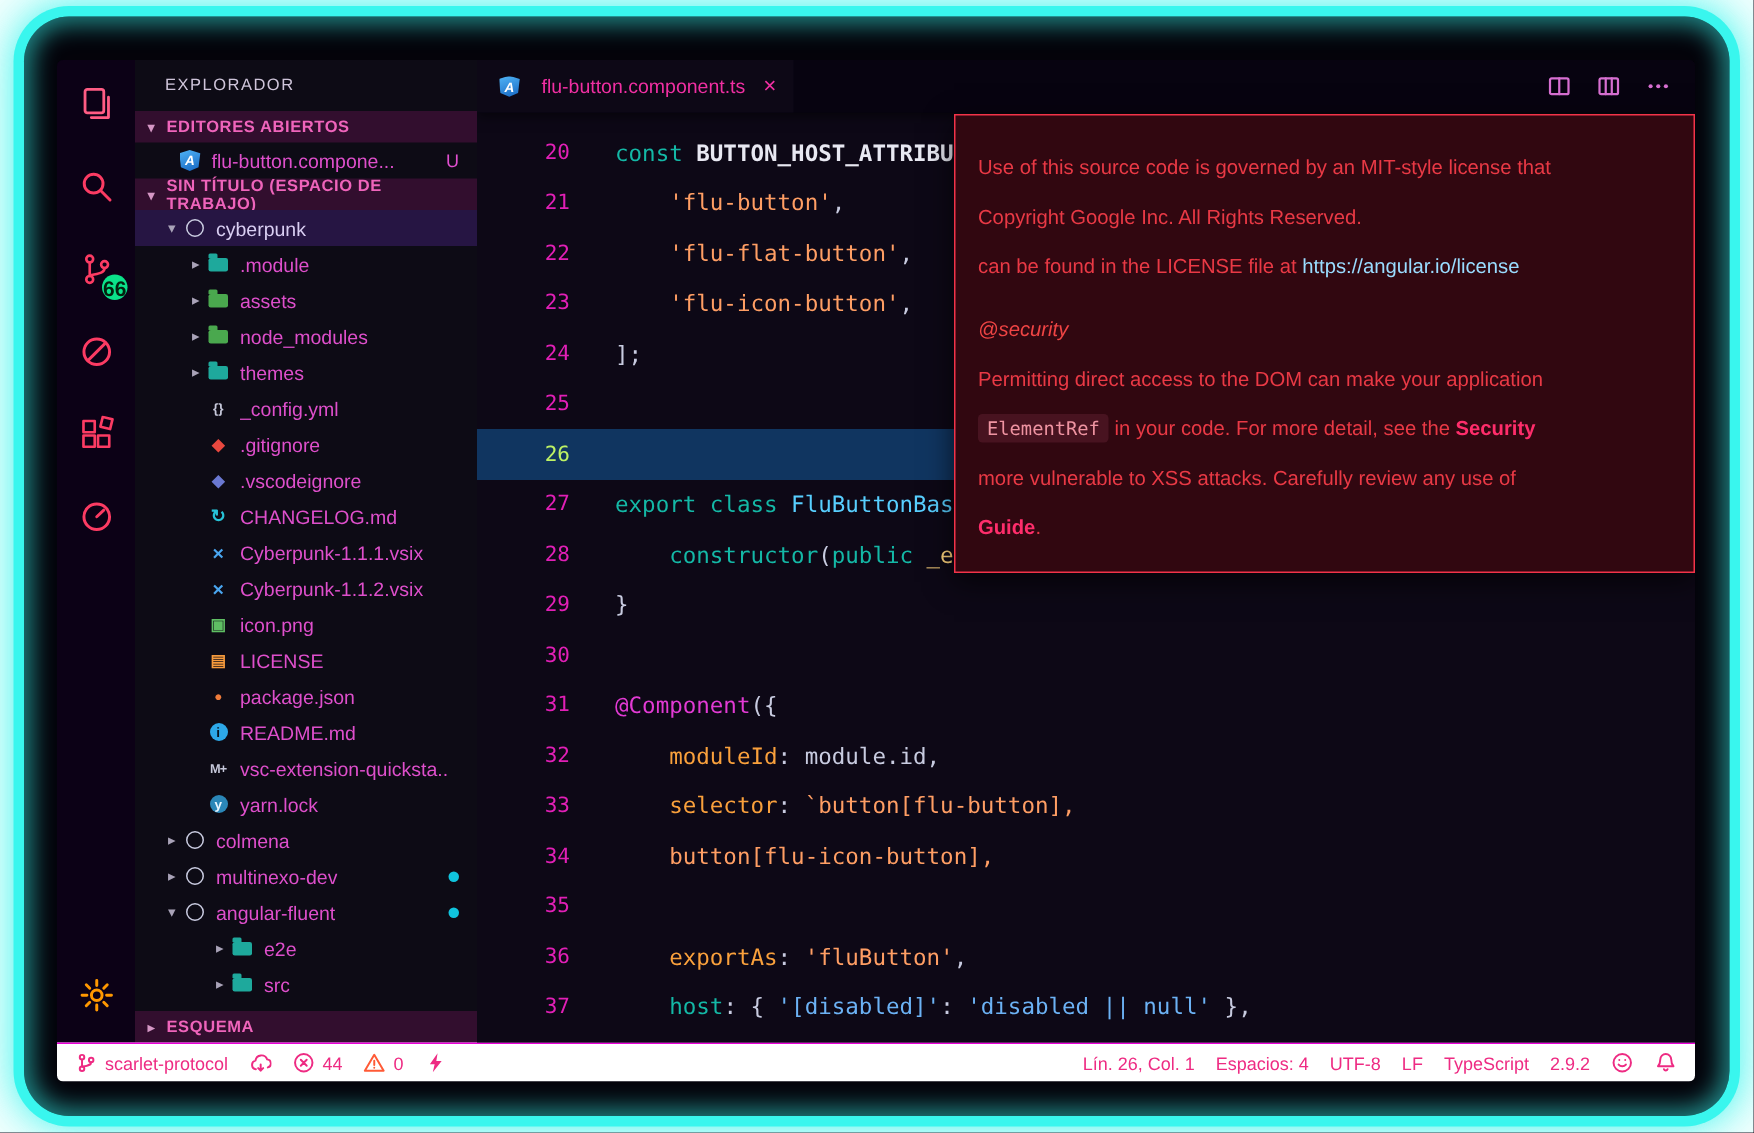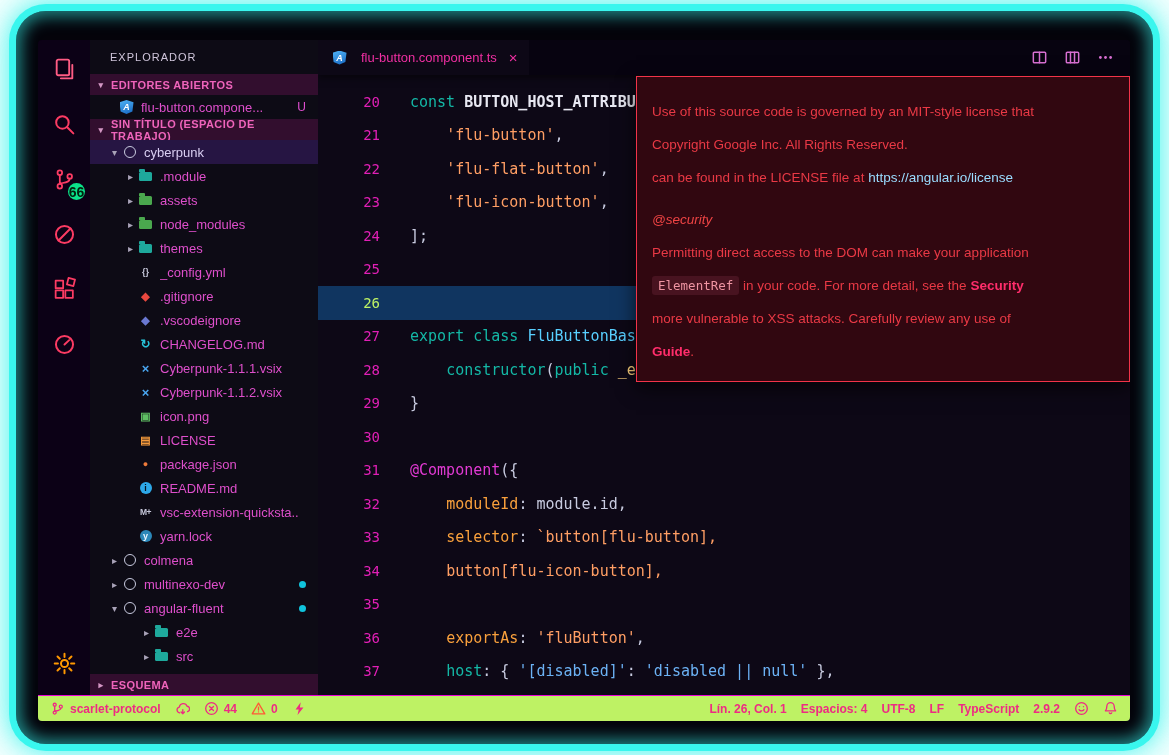--- a/index.html
+++ b/index.html
@@ -94,22 +94,22 @@
            padding:9px 15px 13px;z-index:5;box-shadow:0 6px 18px rgba(0,0,0,.65);font-size:13.5px;color:#e93945;}
   .tt-line{line-height:33px;white-space:pre;overflow:hidden;}
   .tt-gap{margin-top:9px;}
   .tt-text{color:#e93945;}
   .tt-italic{color:#ef4444;font-style:italic;}
   .tt-link{color:#9adcff;cursor:pointer;}
   .tt-link2{color:#ff2d6b;font-weight:bold;cursor:pointer;}
   .tt-code{font-family:"DejaVu Sans Mono",monospace;background:#481320;color:#ef94a2;padding:2px 6px;
            border-radius:3px;font-size:12.5px;}
   
-  .statusbar{height:25px;background:#bef264;border-top:1px solid #ea00d9;display:flex;align-items:center;
-             font-size:12px;color:#ee2b83;padding:0 12px;flex:none;font-weight:bold;}
+  .statusbar{height:25px;background:#ffffff;border-top:1px solid #ea00d9;display:flex;align-items:center;
+             font-size:12px;color:#ee2b83;padding:0 12px;flex:none;}
   .sb-left,.sb-right{display:flex;align-items:center;gap:14px;}
   .sb-right{margin-left:auto;}
   .sb-item{display:flex;align-items:center;gap:5px;cursor:pointer;}
   .sb-ic{width:15px;height:15px;display:inline-flex;}
   .sb-ic svg{width:15px;height:15px;}
 </style>
 </head>
 <body>
 
 <div class="frame">

